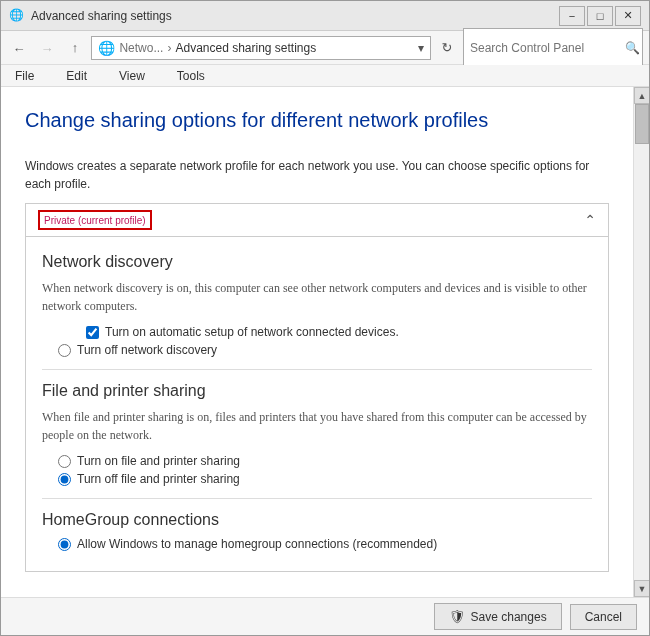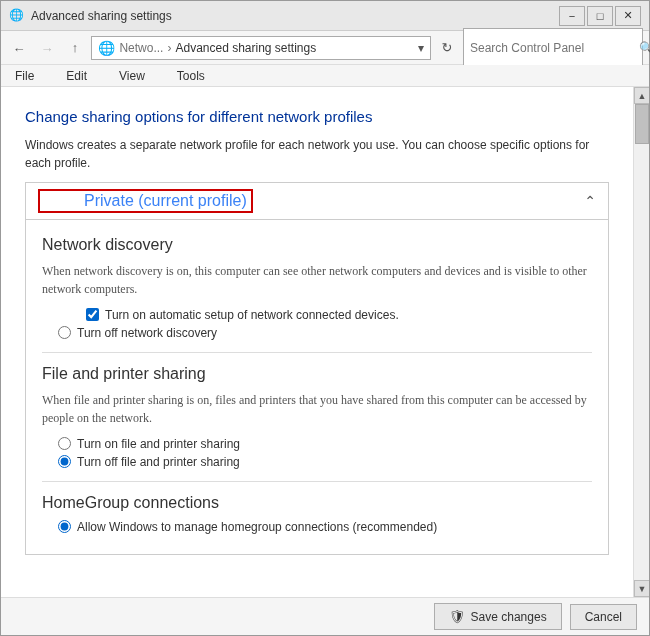--- a/index.html
+++ b/index.html
@@ -126,21 +126,20 @@
       color: #555;
     }
     .search-box {
       display: flex;
       align-items: center;
       background: #fff;
       border: 1px solid #aaa;
       height: 39px;
       width: 180px;
       padding: 8px 6px;
-      gap: 14px;
     }
     .search-input {
       border: none;
       outline: none;
       font-size: 12px;
       color: #999;
       flex: 1;
       background: transparent;
     }
     .search-icon-btn {
@@ -237,24 +236,24 @@
       background: #e8e8e8;
       border: 1px solid #adadad;
       padding: 5px 14px;
       font-size: 12px;
       cursor: pointer;
       color: #333;
     }
 
     
     .page-title {
-      font-size: 15px;
+      font-size: 20px;
       color: #003399;
       font-weight: 400;
-      margin-bottom: 9px;
+      margin-bottom: 24px;
       line-height: 1.3;
     }
     .page-subtitle {
       font-size: 12px;
       color: #333;
       margin-bottom: 10px;
       line-height: 1.5;
     }
 
     .profile-section {
@@ -264,23 +263,22 @@
     .profile-header {
       display: flex;
       align-items: center;
       justify-content: space-between;
       padding: 6px 12px;
       background: #fff;
       border-bottom: 1px solid #ccc;
       cursor: pointer;
     }
     .profile-header-text {
-      font-size: 16px;
-      color: #3b82f6;
-      margin-left: 40px;
+      font-size: 10px;
+      color: #be185d;
     }
     .profile-header-chevron {
       font-size: 14px;
       color: #555;
     }
 
     .section-body {
       padding: 12px 16px 16px 16px;
     }
 

